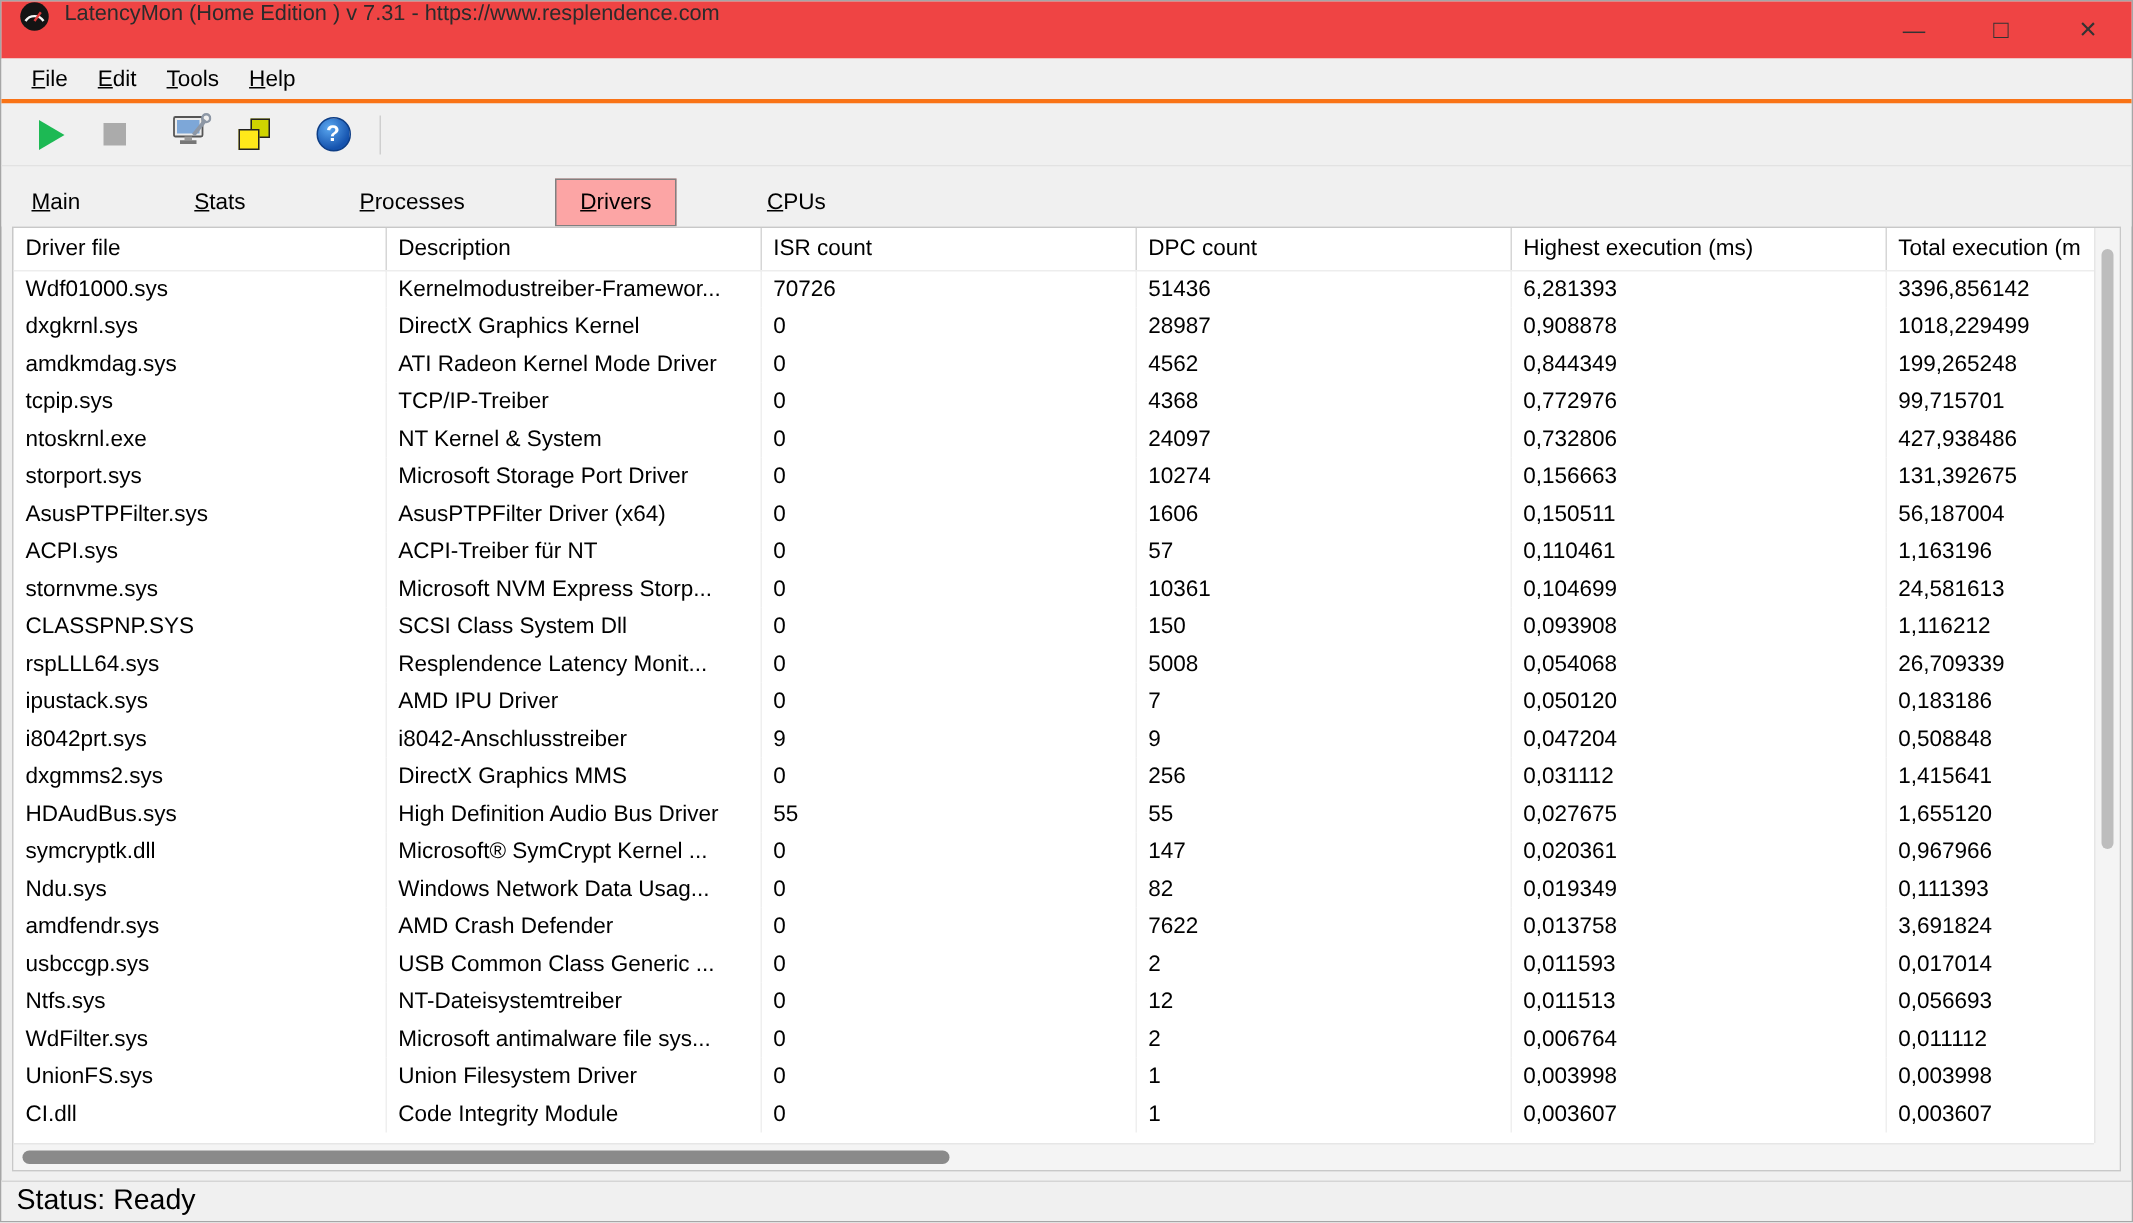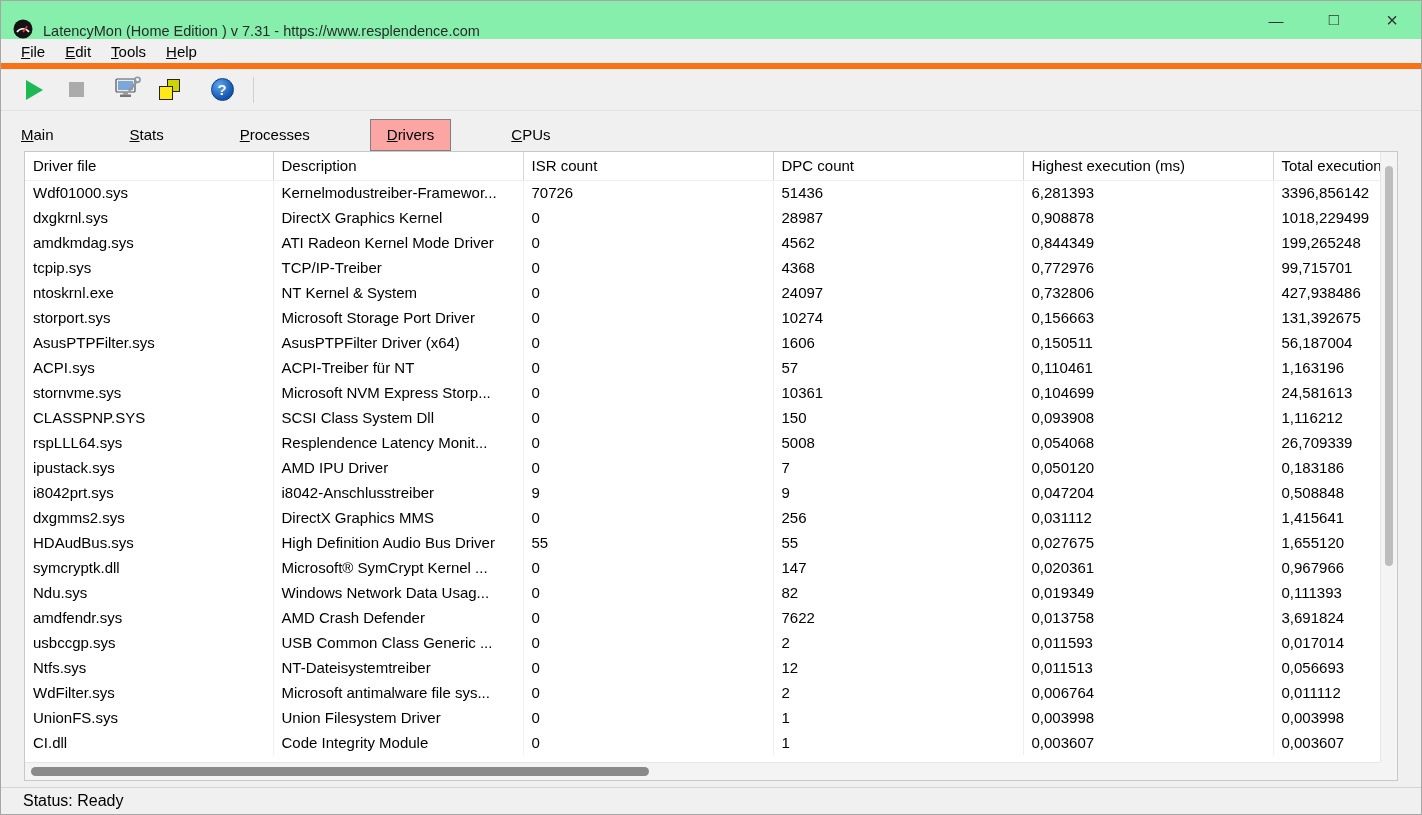--- a/index.html
+++ b/index.html
@@ -12,42 +12,42 @@
   .window {
     width: 1422px; height: 815px;
     display: flex; flex-direction: column;
     background: #f0f0f0;
     border: 1px solid #a6a6a6;
   }
 
   
   .titlebar {
     height: 38px; flex: 0 0 38px;
-    display: flex; align-items: flex-end;
+    display: flex; align-items: flex-start;
     padding-left: 12px;
-    background: #86efac;
+    background: #ef4444;
   }
   .app-icon { width: 20px; height: 20px; margin-right: 10px; flex: 0 0 auto; }
   .title-text { font-size: 14.5px; color: #2b2b2b; white-space: nowrap; }
   .win-controls { margin-left: auto; display: flex; height: 100%; }
   .win-btn {
     width: 58px; height: 100%;
     display: flex; align-items: center; justify-content: center;
     font-size: 15px; color: #333;
   }
   .win-btn.maxi { font-size: 17px; }
   .win-btn.close { font-size: 20px; }
 
   
   .menubar {
     height: 30px; flex: 0 0 30px;
     display: flex; align-items: center;
     padding-left: 10px;
     font-size: 15px;
-    border-bottom: 6px solid #f97316;
+    border-bottom: 3px solid #f97316;
     background: #f0f0f0;
   }
   .menu-item { padding: 4px 10px; cursor: default; }
 
   
   .toolbar {
     height: 42px; flex: 0 0 42px;
     display: flex; align-items: center;
     padding-left: 16px;
     border-bottom: 1px solid #e2e2e2;
@@ -96,21 +96,21 @@
   }
   .tab { padding: 6px 16px 7px; margin-right: 4px; }
   .tab.active {
     border: 1px solid #808080;
     background: #fca5a5;
   }
 
   
   .table-area {
     flex: 1 1 auto;
-    margin: 0 23px;
+    margin: 0 7px;
     position: relative;
     background: #fff;
     border: 1px solid #c8c8c8;
     overflow: hidden;
   }
   .table-viewport { position: absolute; left: 0; top: 0; right: 17px; bottom: 18px; overflow: hidden; }
   table { border-collapse: collapse; table-layout: fixed; width: 1389px; font-size: 15px; }
   th {
     font-weight: normal; text-align: left;
     padding: 5px 8px; height: 28px;
@@ -146,22 +146,22 @@
   }
   .scroll-corner {
     position: absolute; right: 0; bottom: 0; width: 17px; height: 18px;
     background: #f4f4f4;
   }
 
   
   .statusbar {
     height: 27px; flex: 0 0 27px;
     display: flex; align-items: center;
-    padding-left: 22px;
-    font-size: 16px;
+    padding-left: 10px;
+    font-size: 19px;
     border-top: 1px solid #d5d5d5;
     margin-top: 6px;
     background: #f0f0f0;
   }
 </style>
 </head>
 <body>
 
 <div class="window">
 

